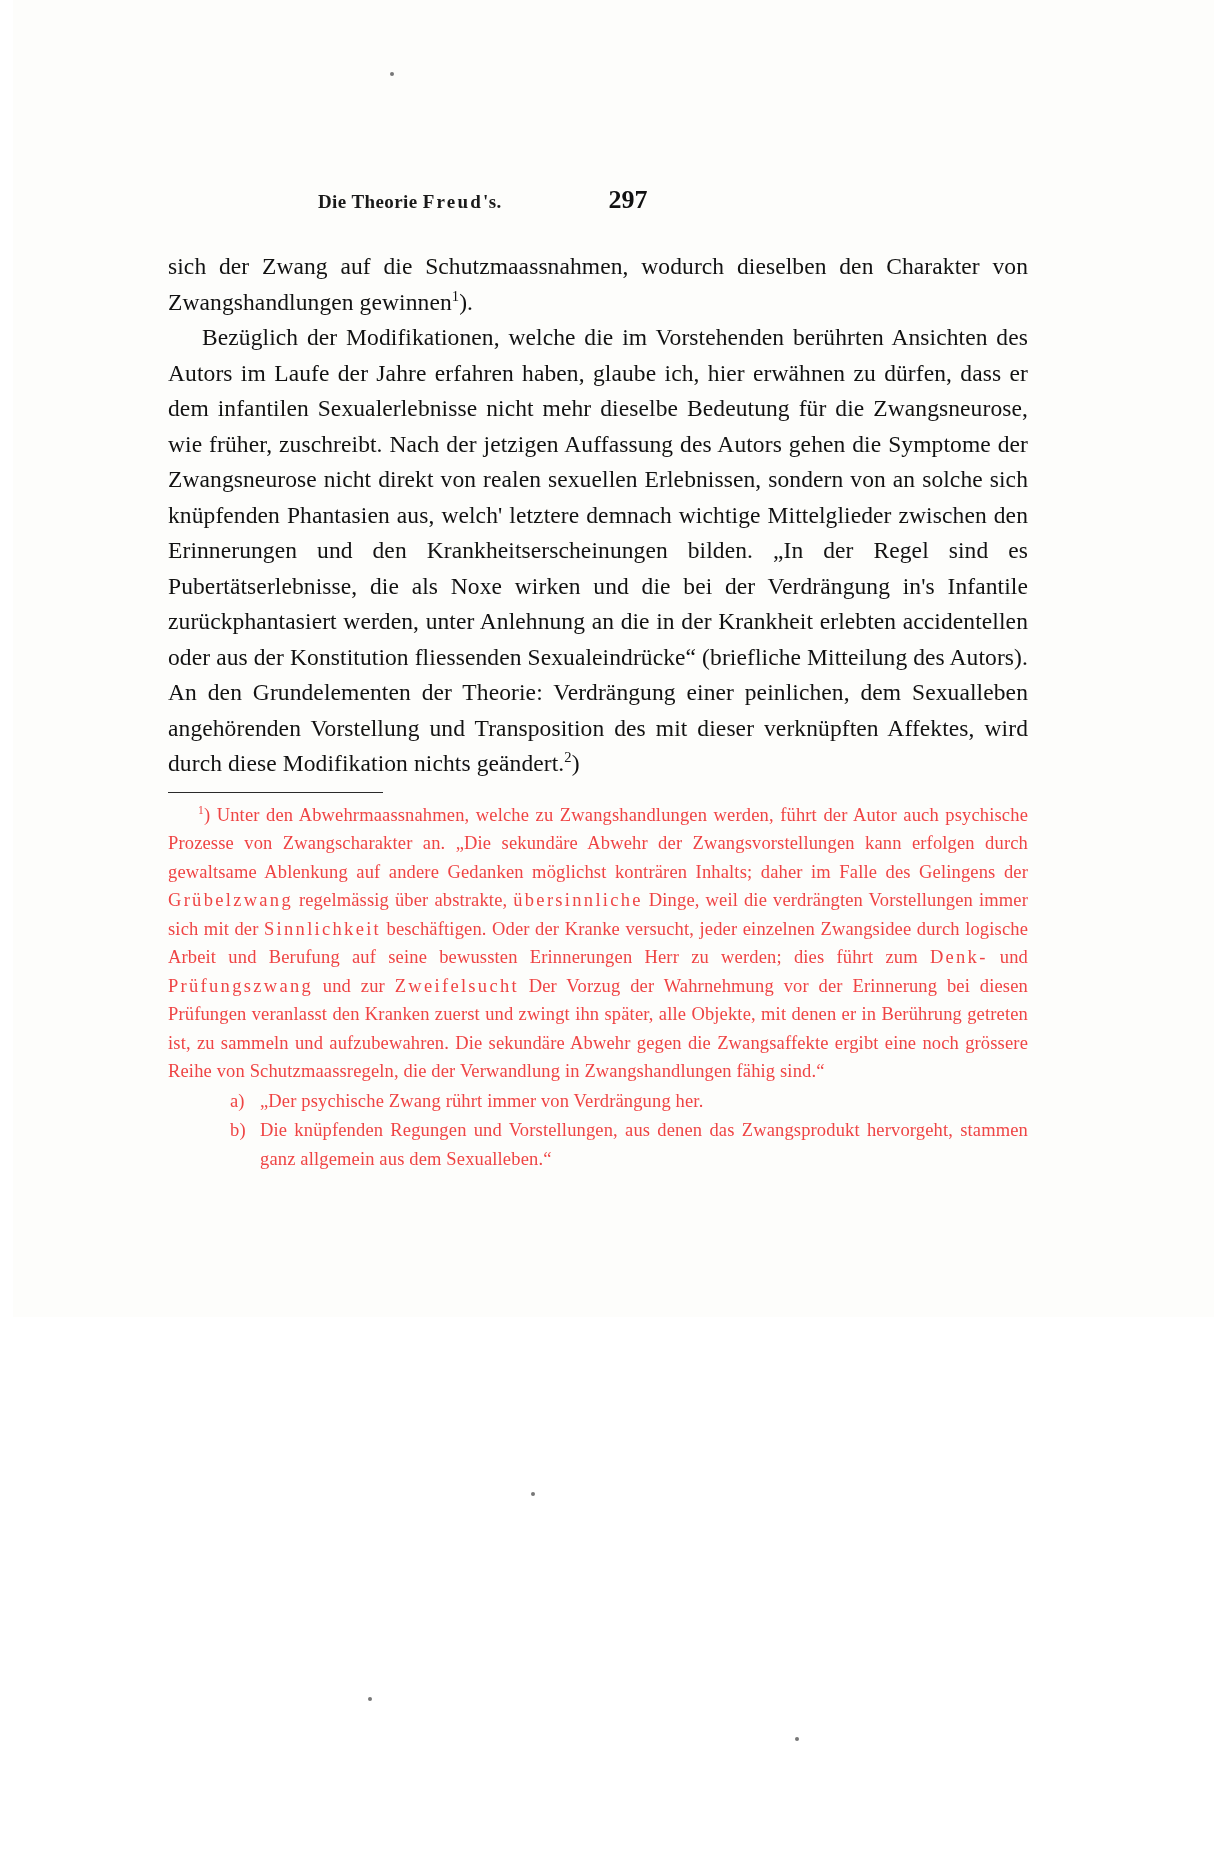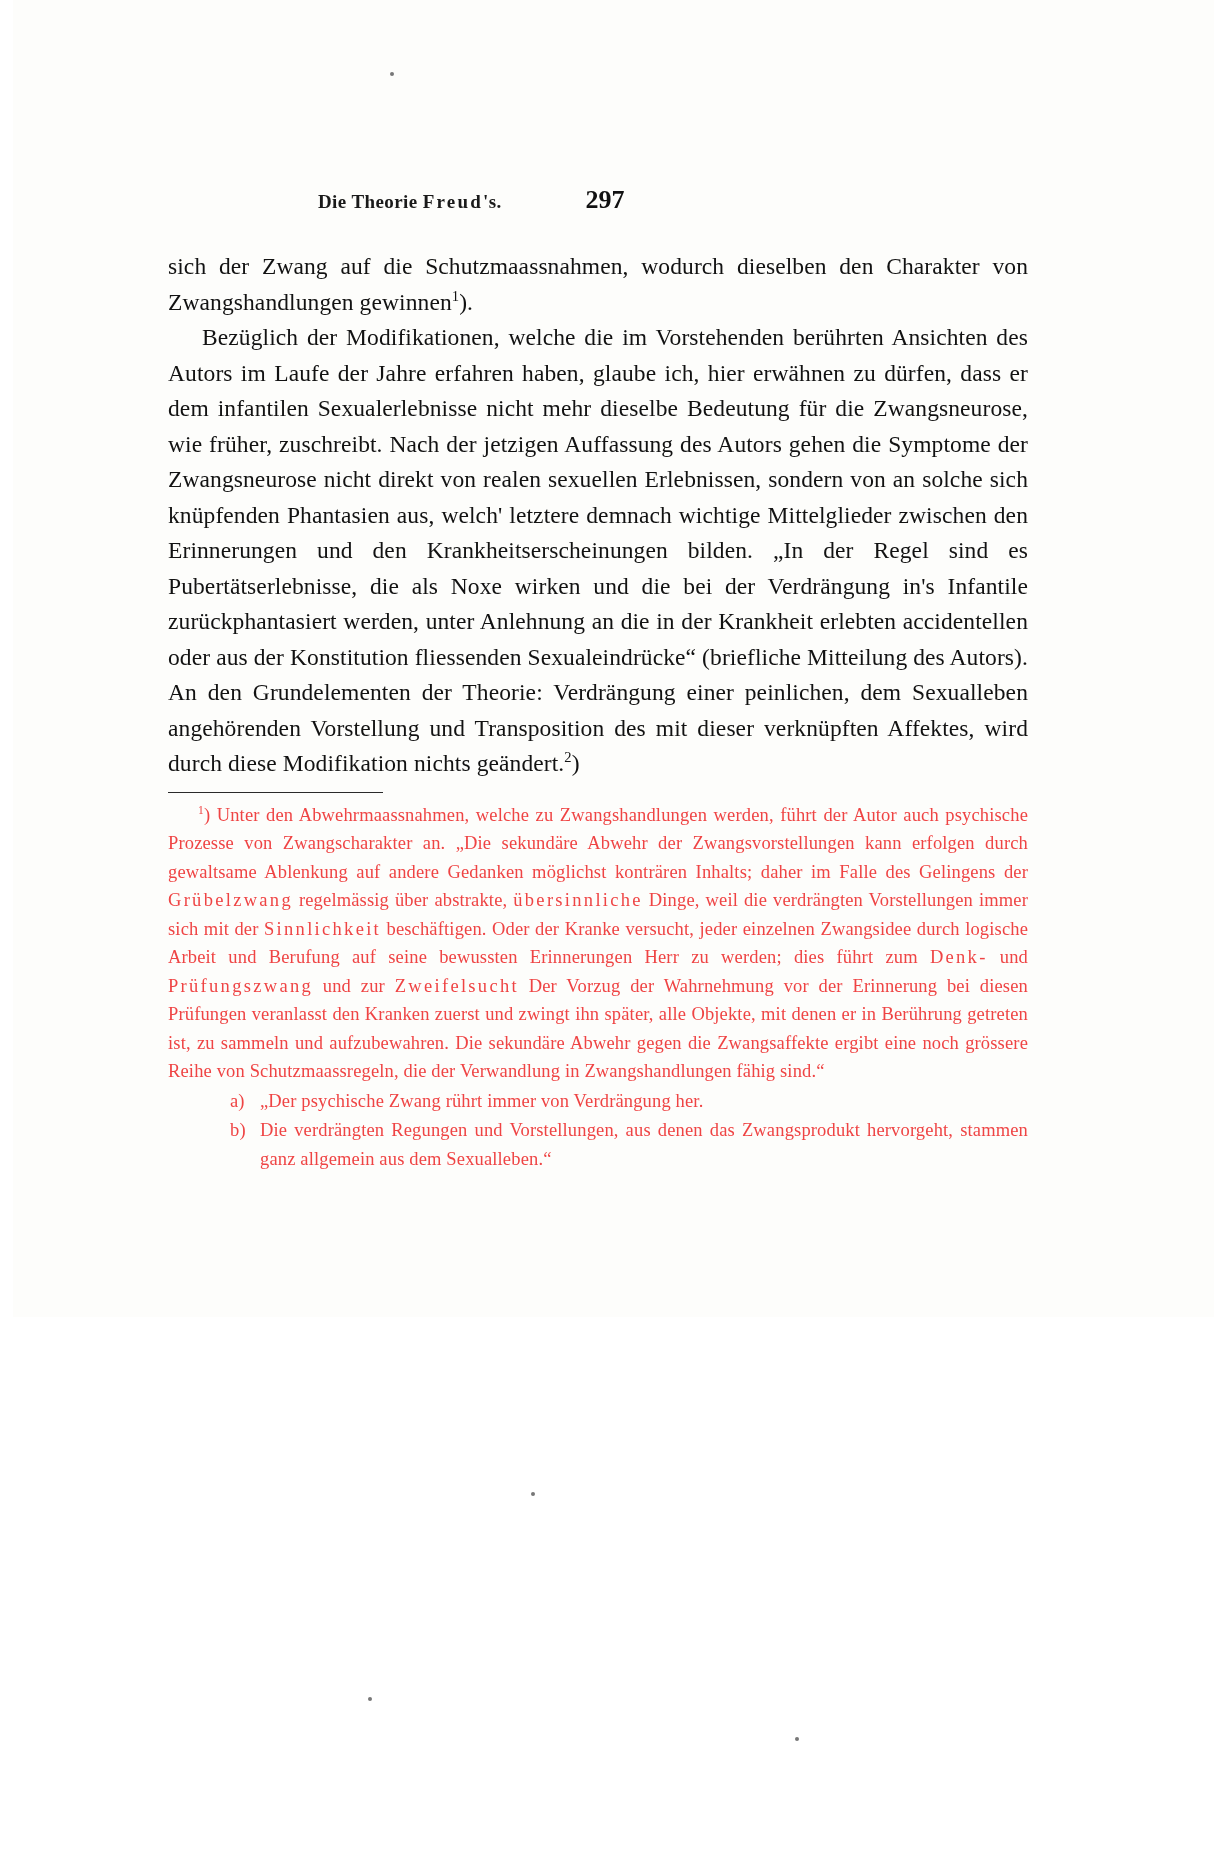--- a/index.html
+++ b/index.html
@@ -46,21 +46,21 @@
     white-space: nowrap;
   }
   .running-title .spaced {
     letter-spacing: 2.2px;
   }
   .page-number {
     font-family: "Liberation Serif", serif;
     font-weight: bold;
     font-size: 26px;
     color: #111;
-    margin-left: 84px;
+    margin-left: 107px;
   }
   .body-text {
     font-family: "Liberation Serif", serif;
     font-size: 23.5px;
     line-height: 35.5px;
     text-align: justify;
     text-justify: inter-word;
     color: #121212;
     letter-spacing: 0.1px;
   }
@@ -157,20 +157,20 @@
       <p class="fn-indent"><sup>1</sup><span>)</span><span> Unter den Abwehrmaassnahmen, welche zu Zwangshandlungen werden, führt der Autor auch psychische Prozesse von Zwangscharakter an.  „Die sekundäre Abwehr der Zwangsvorstellungen kann erfolgen durch gewaltsame Ablenkung auf andere Gedanken möglichst konträren Inhalts; daher im Falle des Gelingens der </span><span class="sp">Grübelzwang</span><span> regelmässig über abstrakte, </span><span class="sp">übersinnliche</span><span> Dinge, weil die verdrängten Vorstellungen immer sich mit der </span><span class="sp">Sinnlichkeit</span><span> beschäftigen.  Oder der Kranke versucht, jeder einzelnen Zwangsidee durch logische Arbeit und Berufung auf seine bewussten Erinnerungen Herr zu werden; dies führt zum </span><span class="sp">Denk-</span><span> und </span><span class="sp">Prüfungszwang</span><span> und zur </span><span class="sp">Zweifelsucht</span><span>  Der Vorzug der Wahrnehmung vor der Erinnerung bei diesen Prüfungen veranlasst den Kranken zuerst und zwingt ihn später, alle Objekte, mit denen er in Berührung getreten ist, zu sammeln und aufzubewahren.  Die sekundäre Abwehr gegen die Zwangsaffekte ergibt eine noch grössere Reihe von Schutzmaassregeln, die der Verwandlung in Zwangshandlungen fähig sind.“</span></p>
 
 
       <div class="list">
         <div class="list-item">
           <span class="list-marker">a)</span>
           <span class="list-body">„Der psychische Zwang rührt immer von Verdrängung her.</span>
         </div>
         <div class="list-item">
           <span class="list-marker">b)</span>
-          <span class="list-body">Die verdrängten Regungen und Vorstellungen, aus denen das Zwangsprodukt hervorgeht, stammen ganz allgemein aus dem Sexualleben.“</span>
+          <span class="list-body">Die knüpfenden Regungen und Vorstellungen, aus denen das Zwangsprodukt hervorgeht, stammen ganz allgemein aus dem Sexualleben.“</span>
         </div>
       </div>
 
 
     </div>
   </div>
 </div>
 
 </body></html>

